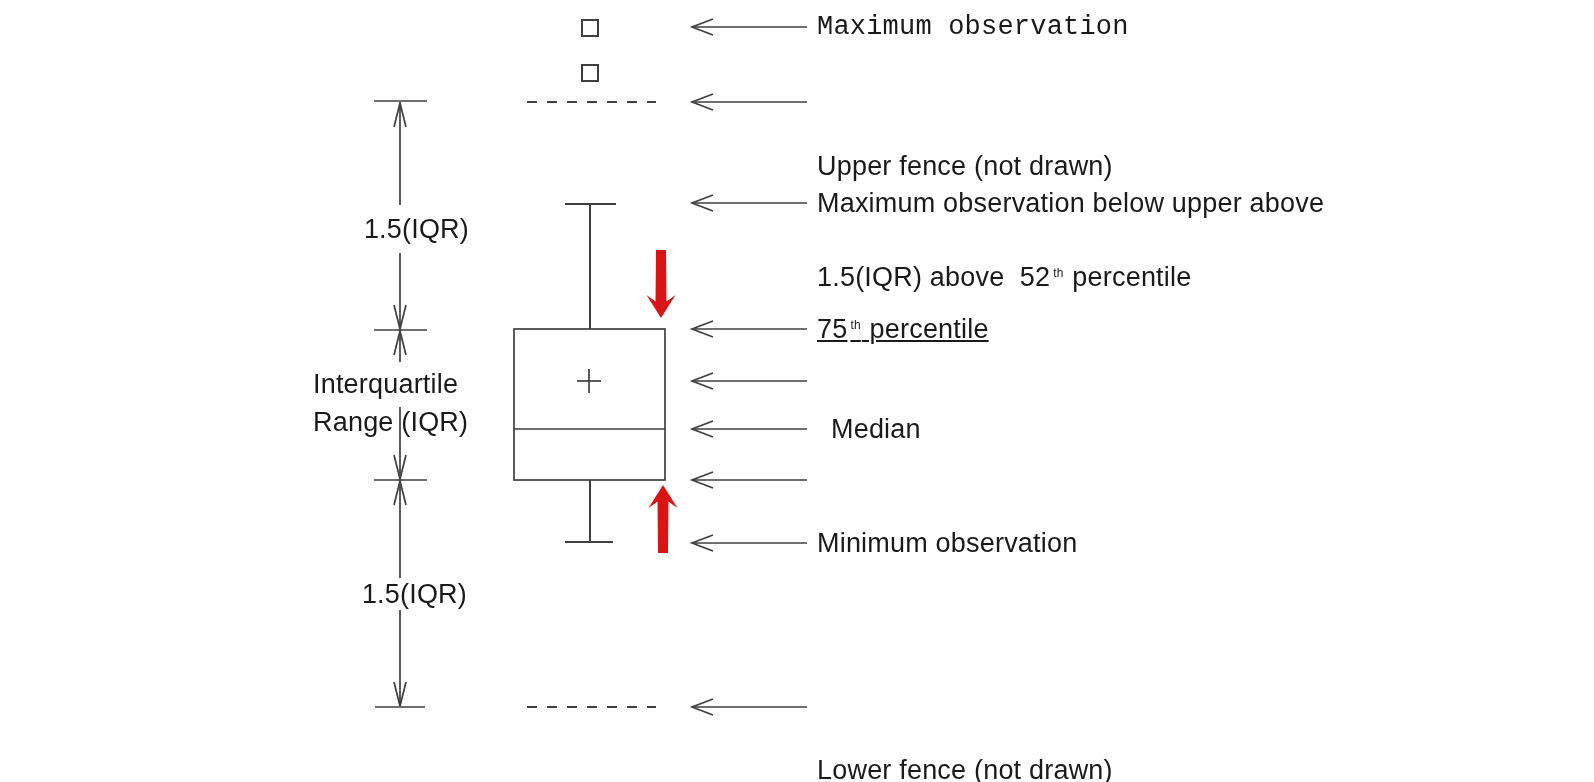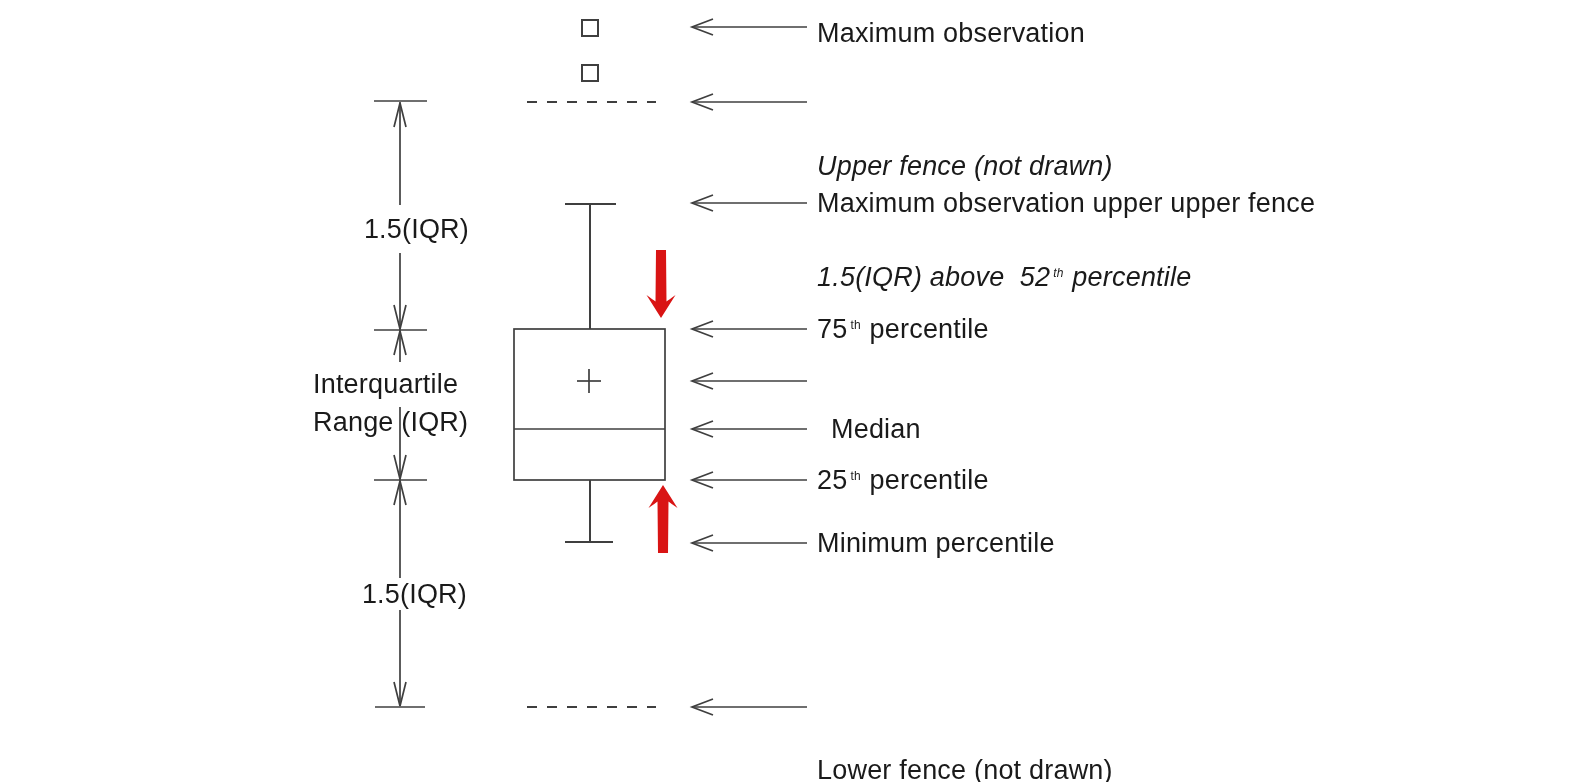--- a/index.html
+++ b/index.html
@@ -109,36 +109,35 @@
     </g>
   </svg>
 
   <div class="lbl ctr" style="left:329px; top:211px; width:140px;">1.5(IQR)</div>
 
   <div class="lbl" style="left:313px; top:404px;">Range (IQR)</div>
   <div class="lbl" style="left:313px; top:366px;">Interquartile</div>
 
   <div class="lbl ctr" style="left:327px; top:576px; width:140px;">1.5(IQR)</div>
 
-  <div class="lbl" style="left:817px; top:15px;">Maximum observation</div>
+  <div class="lbl" style="left:817px; top:9px;font-family:Liberation Mono, monospace;">Maximum observation</div>
 
-  <div class="lbl two" style="left:817px; top:74px;font-style:italic;">
+  <div class="lbl two" style="left:817px; top:74px;">
     <div>Upper fence (not drawn)</div>
     <div><span>1.5(IQR) above  52</span><span class="sup">th</span><span> percentile</span></div>
   </div>
 
-  <div class="lbl" style="left:817px; top:185px;">Maximum observation upper upper fence</div>
+  <div class="lbl" style="left:817px; top:185px;">Maximum observation below upper above</div>
 
-  <div class="lbl" style="left:817px; top:311px;"><span>75</span><span class="sup">th</span><span> percentile</span></div>
+  <div class="lbl" style="left:817px; top:311px;text-decoration:underline;"><span>75</span><span class="sup">th</span><span> percentile</span></div>
 
 
   <div class="lbl" style="left:831px; top:411px;">Median</div>
 
-  <div class="lbl" style="left:817px; top:462px;"><span>25</span><span class="sup">th</span><span> percentile</span></div>
 
-  <div class="lbl" style="left:817px; top:525px;">Minimum percentile</div>
+  <div class="lbl" style="left:817px; top:525px;">Minimum observation</div>
 
   <div class="lbl two" style="left:817px; top:678px;">
     <div>Lower fence (not drawn)</div>
     
   </div>
 
 </div>
 
 </body></html>

